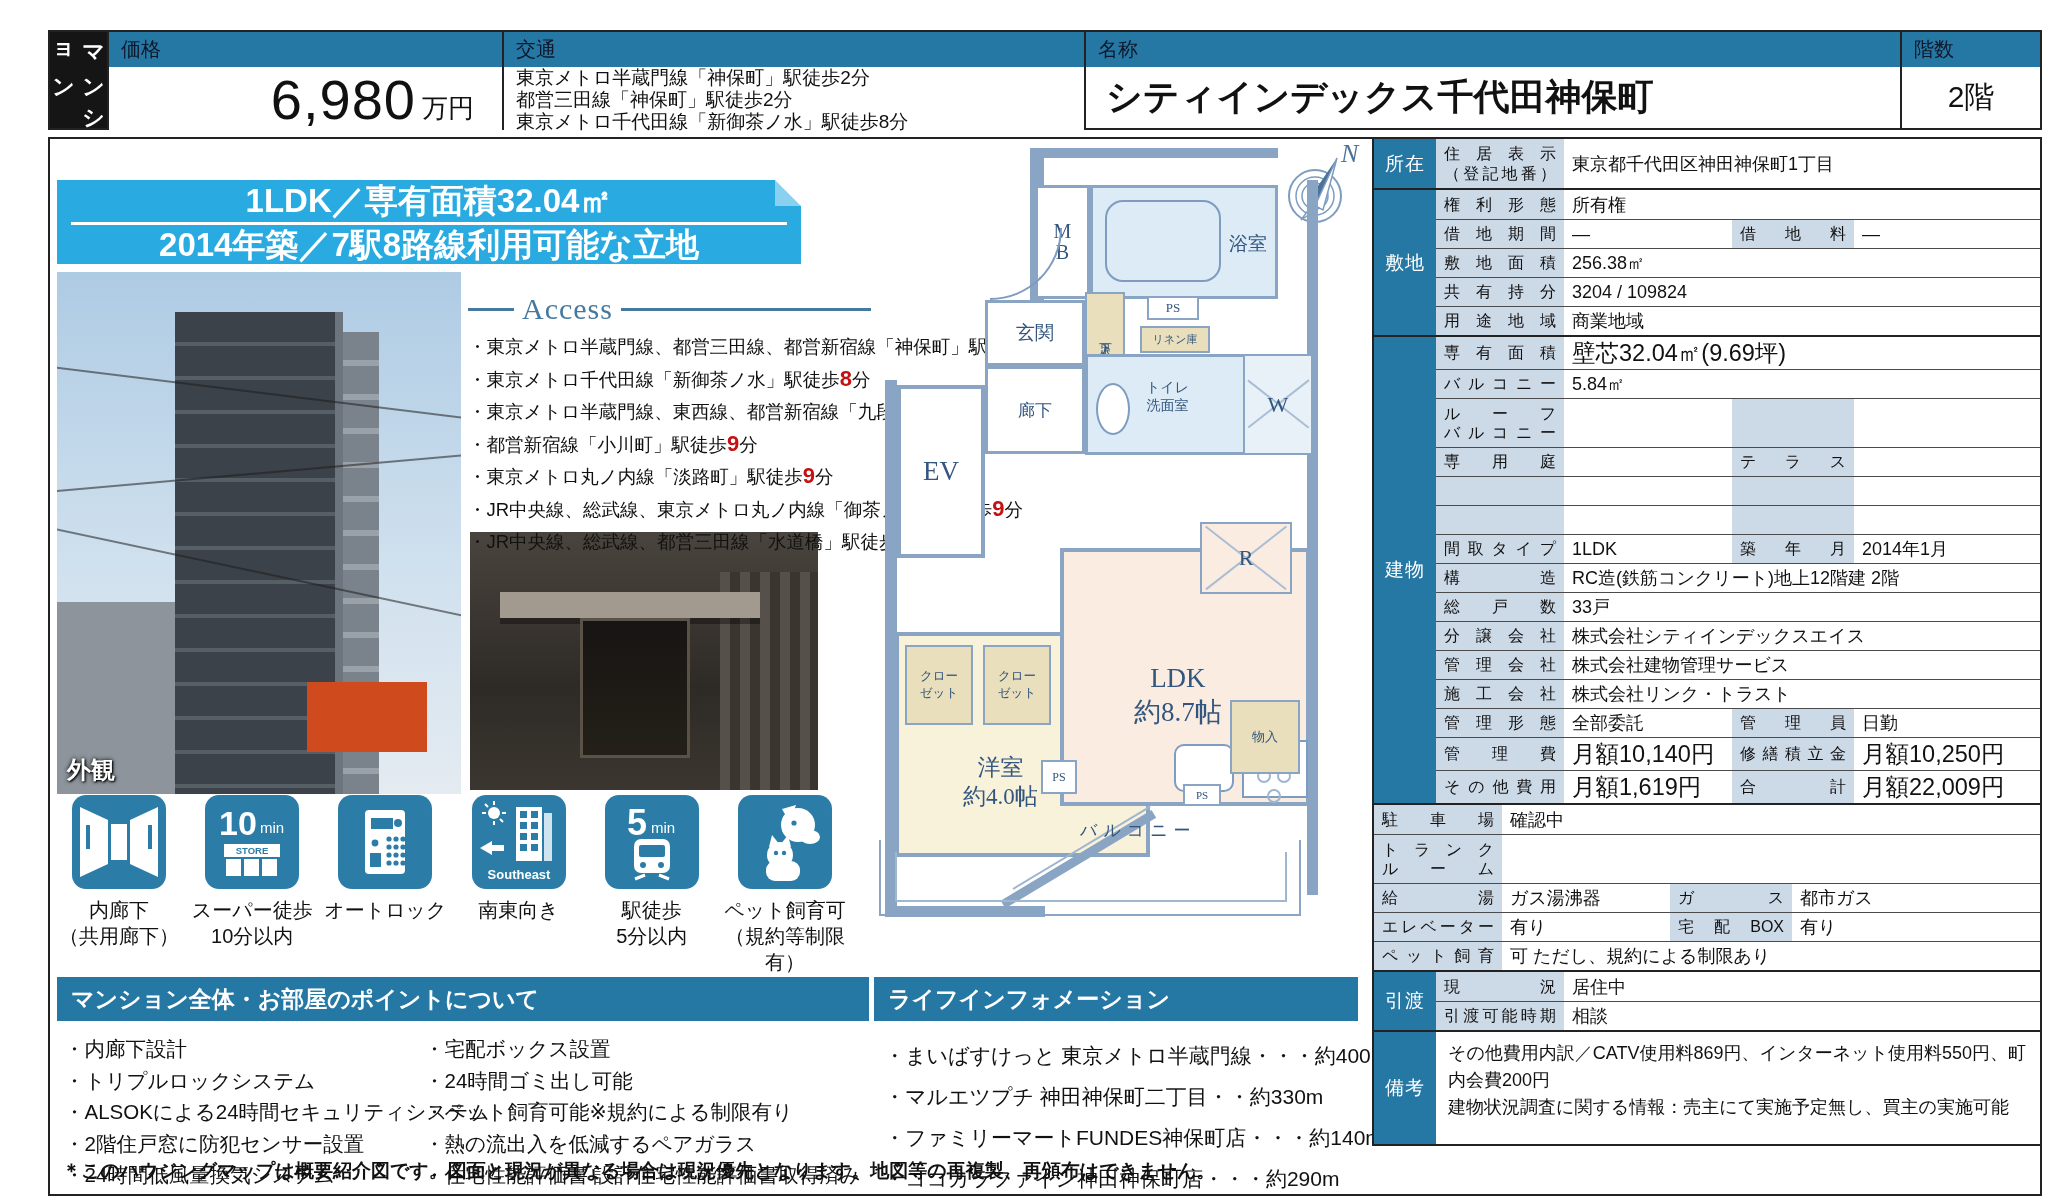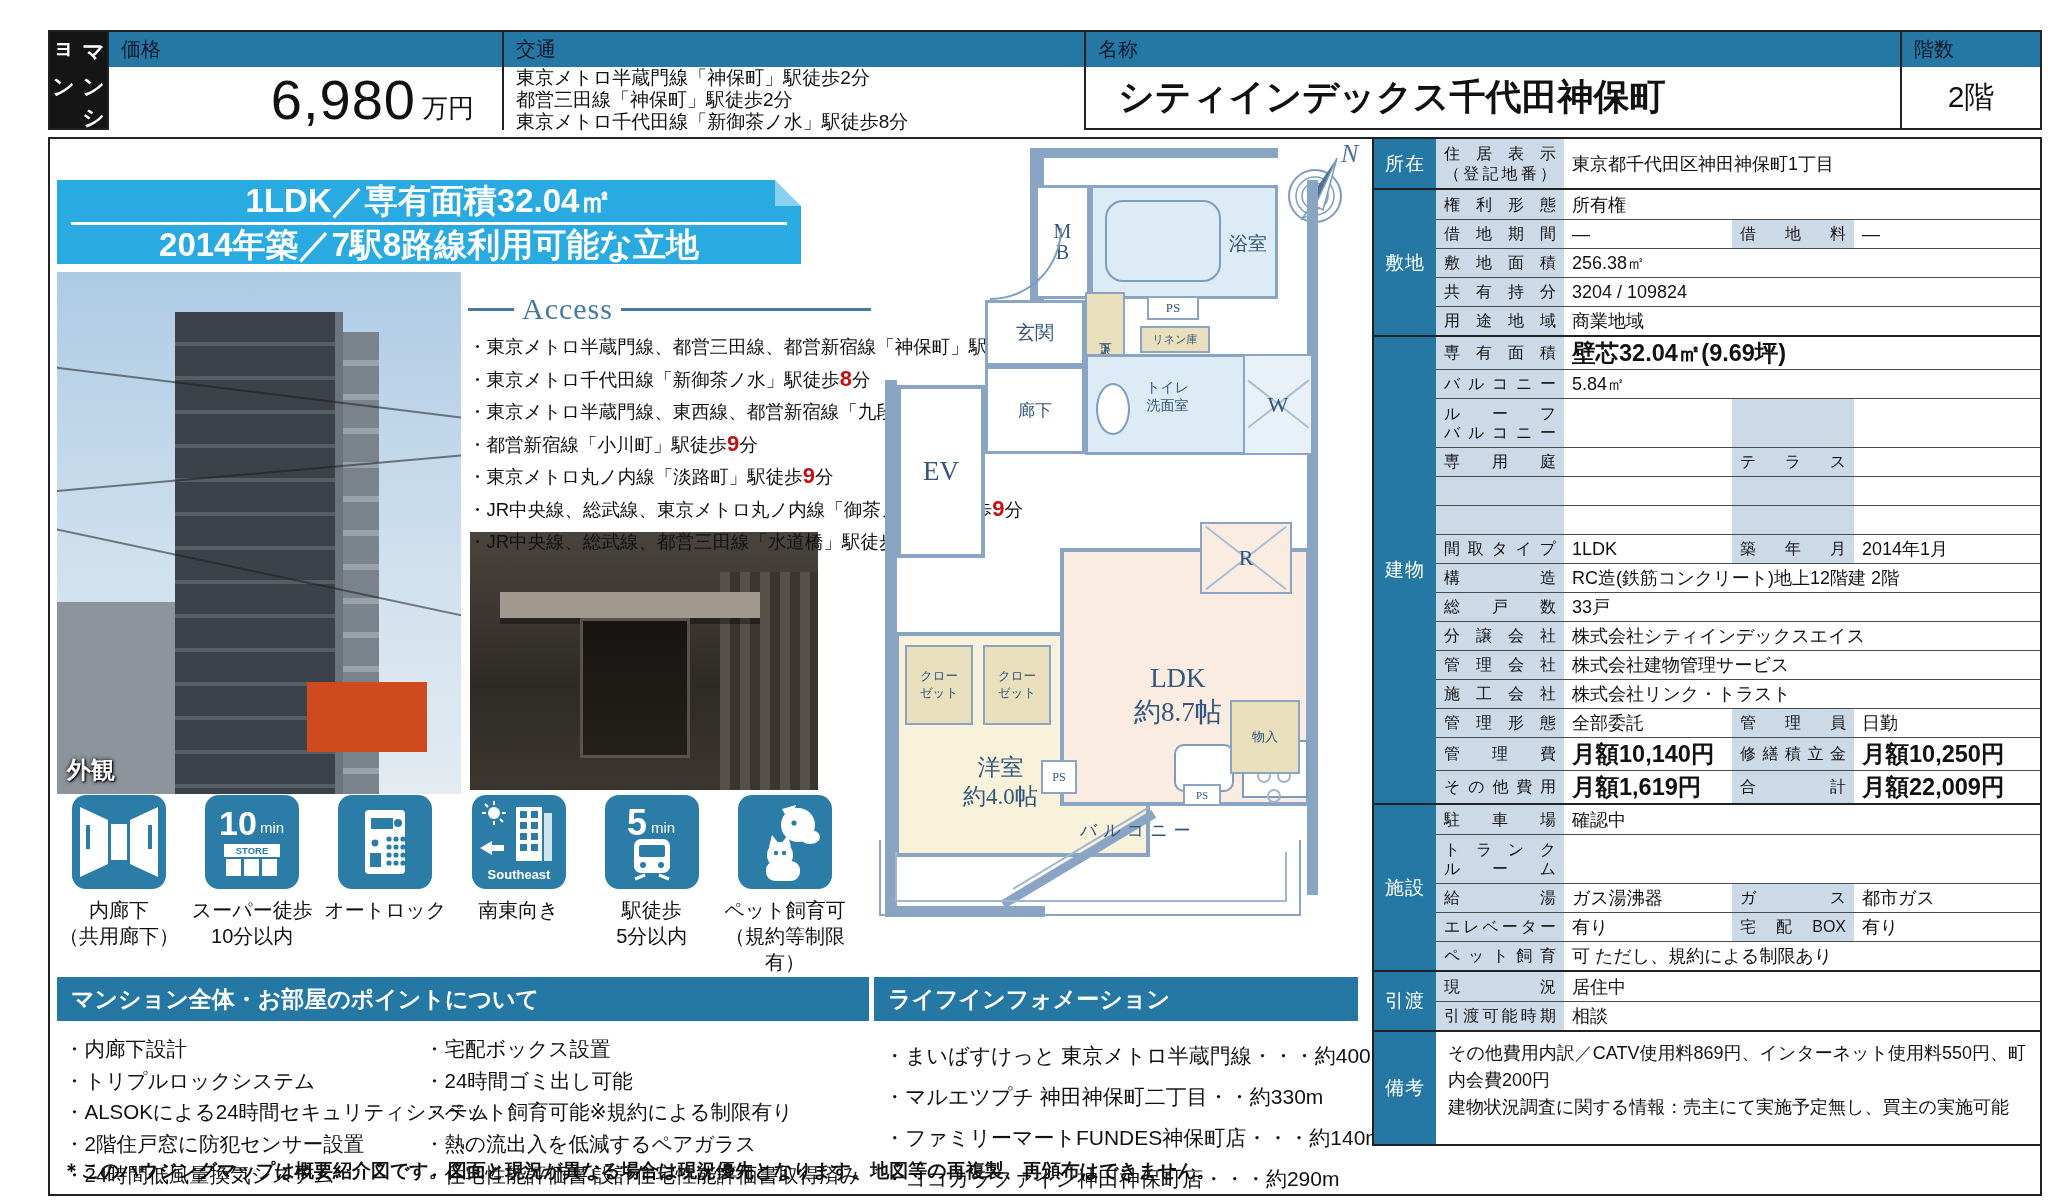--- a/index.html
+++ b/index.html
@@ -22,21 +22,21 @@
   .hbar{height:35px;background:var(--teal);color:#0f172a;font-size:20px;display:flex;align-items:center;padding:0 12px;flex:0 0 35px}
   .hbody{flex:1;display:flex;align-items:center;background:#fff}
   .col-price{width:395px}
   .price-body{justify-content:flex-end;padding-right:28px}
   .price-num{font-size:56px;font-weight:500;letter-spacing:1px}
   .price-unit{font-size:26px;font-weight:500;margin-left:6px;padding-bottom:6px;align-self:flex-end}
   .col-access{width:582px}
   .access-body{flex-direction:column;align-items:flex-start;justify-content:center;padding-left:12px;gap:1px}
   .access-body div{font-size:19px;line-height:21px}
   .col-name{flex:1}
-  .name-body{font-size:36px;font-weight:bold;padding-left:32px}
+  .name-body{font-size:36px;font-weight:bold;padding-left:20px}
   .col-floor{width:140px}
   .floor-body{justify-content:center;font-size:30px;font-weight:500}
 
   
   #mainframe{left:48px;top:137px;width:1994px;height:1059px;border:2px solid var(--border);background:#fff}
 
   
   #banner{left:57px;top:180px;width:744px;height:84px;background:var(--banner);color:#fff;text-align:center}
   #banner .b1{font-size:33px;font-weight:bold;line-height:42px;border-bottom:3px solid #fff;margin:0 14px}
   #banner .b2{font-size:33px;font-weight:bold;line-height:39px}
@@ -107,21 +107,21 @@
   .trow{display:flex;border-top:1.5px solid #4b4b4b;min-height:29px;align-items:stretch}
   .trow:first-child{border-top:none}
   .trow.tall{min-height:49px}
   .tcell{display:flex;align-items:center}
   .tlabel{flex:0 0 128px;background:var(--labelbg);font-size:16px;padding:2px 8px;white-space:pre-line;line-height:1.2;
     display:block;display:grid;align-content:center;text-align:justify;text-align-last:justify}
   .tvalue{flex:1;font-size:18px;padding:0 8px}
   .tvalue.split{flex:0 0 168px}
   .tlabel2{flex:0 0 122px;background:var(--labelbg);font-size:16px;padding:2px 8px;display:grid;align-content:center;text-align:justify;text-align-last:justify;line-height:1.2}
   .tvalue2{flex:1;font-size:18px;padding:0 8px}
-  .big{font-size:23.5px;font-weight:700}
+  .big{font-size:23.5px;font-weight:400}
   .note-cell{padding:8px 12px;font-size:18px;line-height:1.5;white-space:pre-line;align-items:flex-start}
 </style>
 </head>
 <body>
 
 <div id="page">
 
   <div id="header" class="abs">
     <div class="cat-tab">マンション</div>
     <div class="hcol col-price">
@@ -533,21 +533,20 @@
           </div>
           <div class="trow">
             <div class="tcell tlabel">その他費用</div>
             <div class="tcell tvalue split big">月額1,619円</div>
             <div class="tcell tlabel2">合計</div>
             <div class="tcell tvalue2 big">月額22,009円</div>
           </div>
         </div>
       </div>
       <div class="sec">
-        <div class="sec-label">施設</div>
         <div class="sec-rows">
           <div class="trow">
             <div class="tcell tlabel">駐車場</div>
             <div class="tcell tvalue">確認中</div>
           </div>
           <div class="trow tall">
             <div class="tcell tlabel">トランク
 ルーム</div>
             <div class="tcell tvalue"></div>
           </div>

